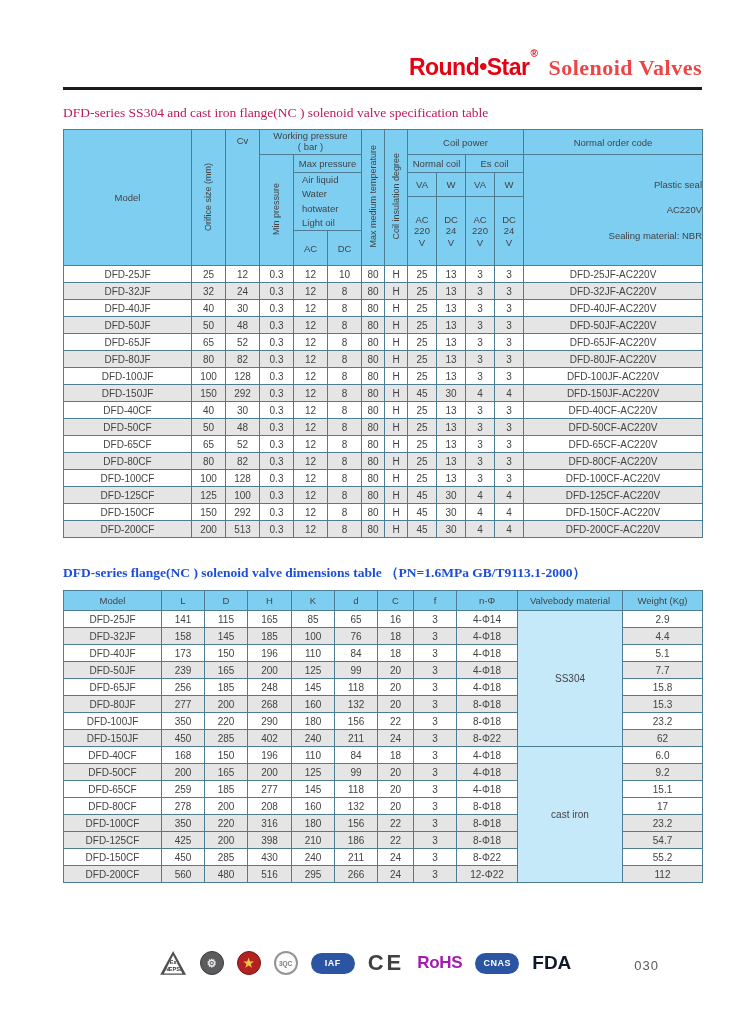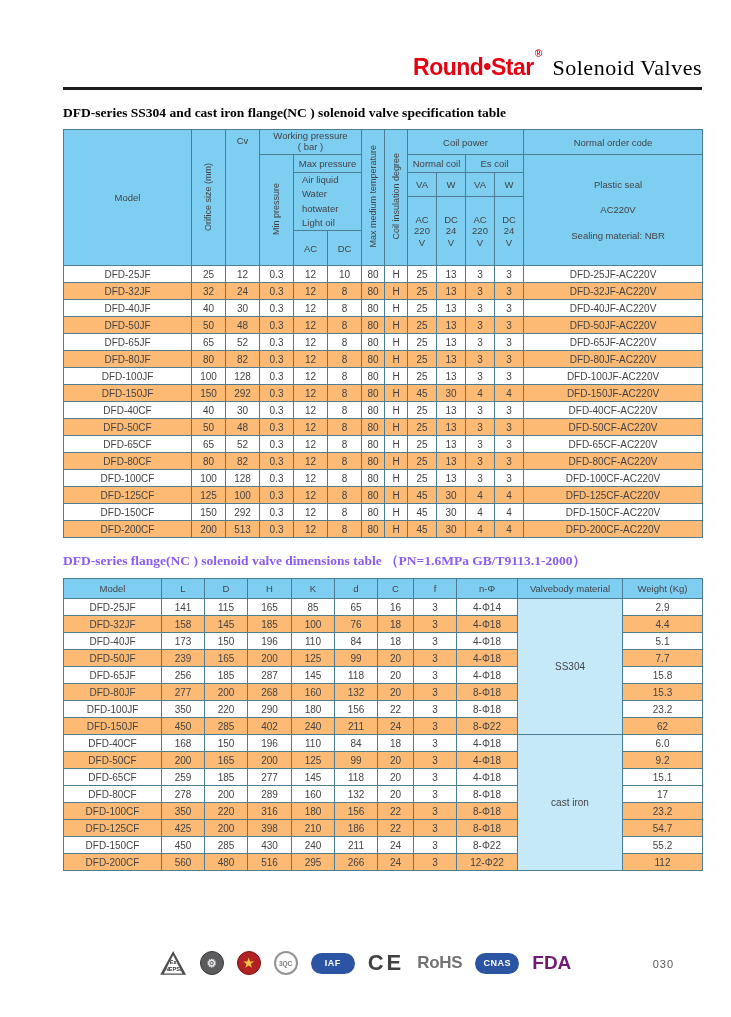--- a/index.html
+++ b/index.html
@@ -4,50 +4,50 @@
 <style>
   html,body { margin:0; padding:0; background:#ffffff; }
   .page { position:relative; width:731px; height:1017px; background:#fff;
           font-family:"Liberation Sans", sans-serif; color:#3f3f41; overflow:hidden;padding-left:16px; }
   .content { padding:0 45px 0 47px; }
 
   
   .brandrow { display:flex; justify-content:flex-end; align-items:baseline; gap:12px; padding-top:54px; }
   .brand { color:#e60012; font-weight:bold; font-size:23px; letter-spacing:-0.5px; position:relative; }
   .brand sup { font-size:10px; position:relative; top:-9px; left:1px; }
-  .product-line { font-family:"Liberation Serif", serif; font-weight:normal; font-size:22px; color:#000000; letter-spacing:0.5px; }
+  .product-line { font-family:"Liberation Serif", serif; font-weight:bold; font-size:22px; color:#ef4444; letter-spacing:0.5px; }
   .toprule { height:3px; background:#1c1c1c; margin-top:6px; }
 
   
   .page-title { margin-top:19px; font-size:15.5px; font-weight:bold; color:#242424; letter-spacing:-0.1px; }
-  .sec-title  { margin-top:15px; font-family:"Liberation Serif", serif; font-weight:bold; font-size:13.5px; color:#000000; }
-  .sec-title2 { margin-top:14px; font-family:"Liberation Serif", serif; font-weight:bold; font-size:13.5px; color:#8b5cf6; }
+  .sec-title  { margin-top:15px; font-family:"Liberation Serif", serif; font-weight:normal; font-size:13.5px; color:#be185d; }
+  .sec-title2 { margin-top:26px; font-family:"Liberation Serif", serif; font-weight:bold; font-size:13.5px; color:#1d4ed8; }
 
   
   table { border-collapse:collapse; table-layout:fixed; width:639px; }
   th, td { border:1px solid #4e7c92; text-align:center; vertical-align:middle;
            font-weight:normal; font-size:10px; color:#434345; padding:0; overflow:hidden; }
   thead th { background:#7ecef2; font-size:9.5px; }
   tbody tr { height:17px; background:#ffffff; }
-  tbody tr.alt { background:#fdba74; }
+  tbody tr.alt { background:#e5e5e5; }
 
   
   .spec { margin-top:8px; }
   .spec thead tr.hr1 { height:25px; }
   .spec thead tr.hr2 { height:18px; }
   .spec thead tr.hr3 { height:24px; }
   .spec thead tr.hr4 { height:25px; }
   .spec thead tr.hr5 { height:35px; }
   .vtext span { writing-mode:vertical-rl; transform:rotate(180deg); display:inline-block;
                 font-size:9px; letter-spacing:0; line-height:1; white-space:nowrap; }
   .vtop { vertical-align:top; padding-top:5px; }
   .wp div { line-height:1.15; }
   .media { text-align:left; padding-left:8px; line-height:1.5; font-size:9.5px; }
   .coilv { line-height:1.2; }
-  .order-content { text-align:center; padding-left:10px; line-height:2.7; font-size:9.5px; vertical-align:middle; }
+  .order-content { text-align:right; padding-left:10px; line-height:2.7; font-size:9.5px; vertical-align:middle; }
 
   
   .dim { margin-top:8px; }
   .dim thead tr { height:20px; }
   .dim td.material { background:#c6e9fa; font-size:10px; }
 
   
   .footer { position:absolute; left:0; top:946px; width:731px; }
   .cert-row { display:flex; justify-content:center; align-items:center; gap:13px; height:34px; }
   .badge { display:inline-flex; align-items:center; justify-content:center; font-weight:bold; }
@@ -58,23 +58,23 @@
                font-size:5.5px; color:#333; line-height:1.2; padding-bottom:2px; margin-bottom:1px; }
   .circle-dark { width:24px; height:24px; border-radius:50%; background:#5c5c5e; color:#e8e8e8;
                  font-size:11px; border:1px solid #3a3a3a; box-sizing:border-box; }
   .circle-red  { width:24px; height:24px; border-radius:50%; background:#b22222; color:#f3c64a;
                  font-size:12px; border:1px solid #7d1414; box-sizing:border-box; }
   .circle-gray { width:24px; height:24px; border-radius:50%; background:#fbfbfb; color:#7b7b7b;
                  font-size:6.5px; border:2px solid #949494; box-sizing:border-box; }
   .oval-blue { min-width:36px; height:21px; border-radius:11px; background:#2b55a3; color:#fff;
                font-size:9px; padding:0 4px; letter-spacing:0.5px; }
   .text-ce { font-size:22px; color:#404040; letter-spacing:3px; }
-  .text-bold { font-size:17px; color:#737373; letter-spacing:-0.3px; }
-  .text-bold-lg { font-size:19px; color:#701a75; letter-spacing:0; }
-  .page-number { position:absolute; right:57px; top:12px; font-size:11px; color:#58595b; letter-spacing:1px; }
+  .text-bold { font-size:17px; color:#a21caf; letter-spacing:-0.3px; }
+  .text-bold-lg { font-size:19px; color:#0f172a; letter-spacing:0; }
+  .page-number { position:absolute; right:72px; top:12px; font-size:13px; color:#58595b; letter-spacing:1px; }
 </style>
 </head>
 <body>
 
 <div class="page">
   <div class="content">
 
     <div class="brandrow">
       <span class="brand"><span>Round•Star</span><sup>®</sup></span>
       <span class="product-line">Solenoid Valves</span>
@@ -461,21 +461,21 @@
             <td>99</td>
             <td>20</td>
             <td>3</td>
             <td>4-Φ18</td>
             <td>7.7</td>
           </tr>
           <tr>
             <td>DFD-65JF</td>
             <td>256</td>
             <td>185</td>
-            <td>287</td>
+            <td>248</td>
             <td>145</td>
             <td>118</td>
             <td>20</td>
             <td>3</td>
             <td>4-Φ18</td>
             <td>15.8</td>
           </tr>
           <tr class="alt">
             <td>DFD-80JF</td>
             <td>277</td>
@@ -546,21 +546,21 @@
             <td>118</td>
             <td>20</td>
             <td>3</td>
             <td>4-Φ18</td>
             <td>15.1</td>
           </tr>
           <tr>
             <td>DFD-80CF</td>
             <td>278</td>
             <td>200</td>
-            <td>289</td>
+            <td>208</td>
             <td>160</td>
             <td>132</td>
             <td>20</td>
             <td>3</td>
             <td>8-Φ18</td>
             <td>17</td>
           </tr>
           <tr class="alt">
             <td>DFD-100CF</td>
             <td>350</td>

